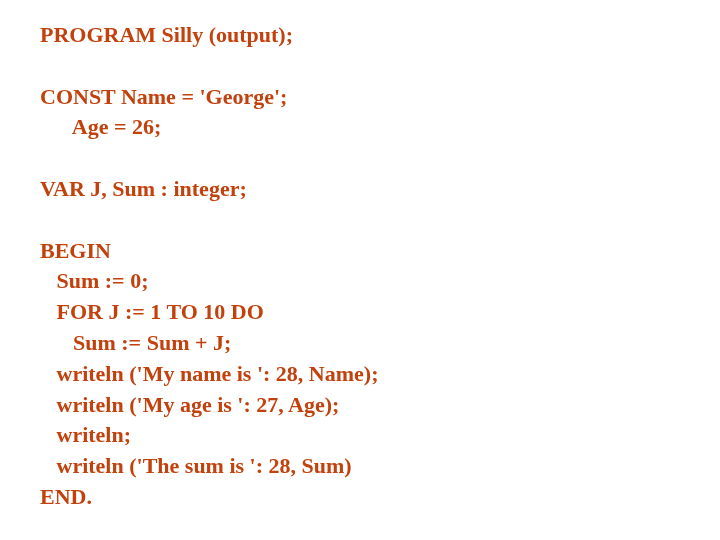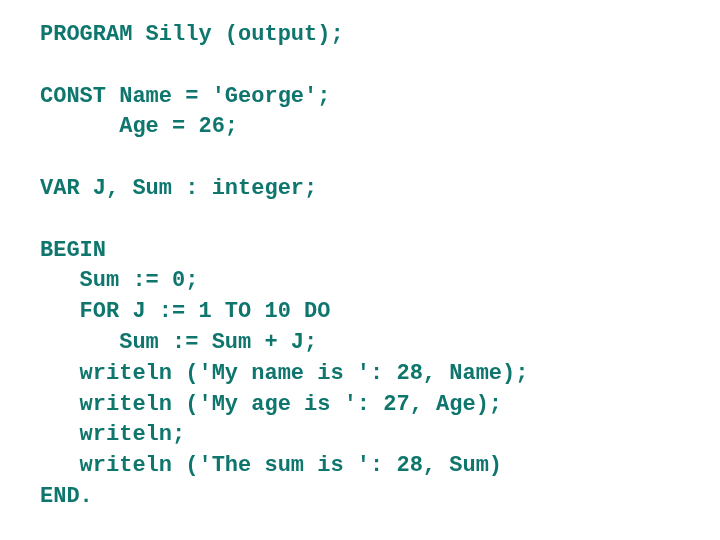--- a/index.html
+++ b/index.html
@@ -3,25 +3,25 @@
 <meta charset="utf-8">
 <style>
   html, body {
     margin: 0;
     padding: 0;
     width: 720px;
     height: 540px;
     background: #ffffff;
   }
   .code-block {
-    font-family: Liberation Mono, monospace;
+    font-family: Liberation Serif, serif;
     font-weight: bold;
     font-size: 22px;
     line-height: 1.4;
-    color: #0f766e;
+    color: #c2410c;
     white-space: pre;
     padding: 20px 0 0 40px;
   }
 </style>
 </head>
 <body>
 
 <div class="code-block"><span>PROGRAM Silly (output);</span>
 <span></span>
 <span>CONST Name = 'George';</span>

